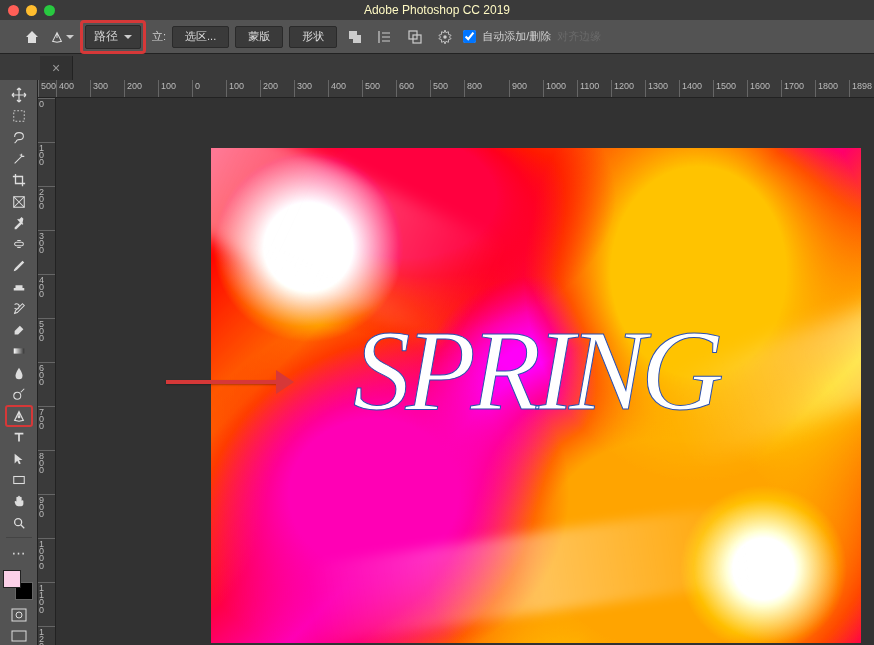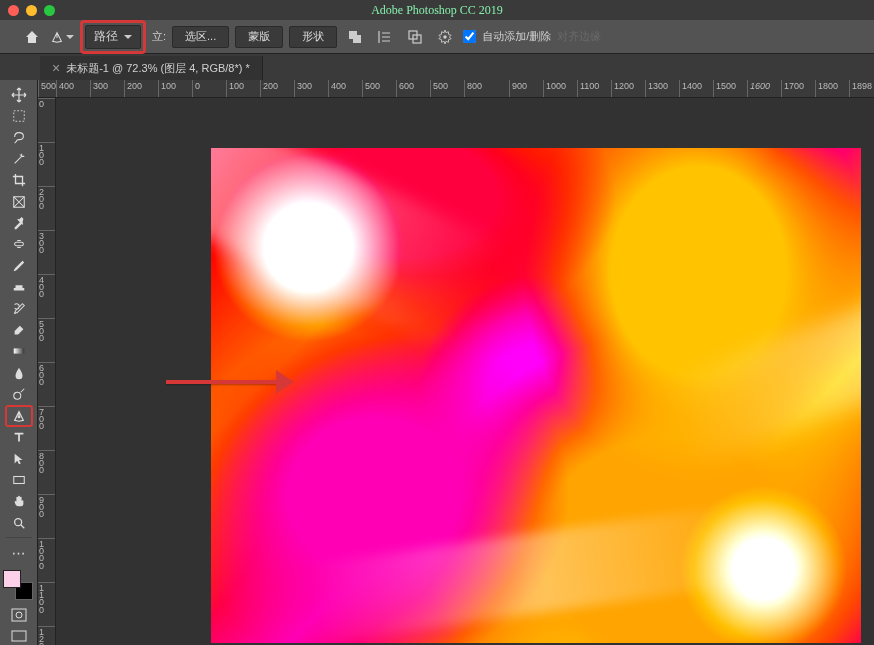--- a/index.html
+++ b/index.html
@@ -5,21 +5,21 @@
     * { margin: 0; padding: 0; box-sizing: border-box; font-family: -apple-system, "Helvetica Neue", Arial, sans-serif; }
     body { width: 874px; height: 645px; background: #323232; overflow: hidden; color: #d0d0d0; }
 
     
     .titlebar { height: 20px; background: #3a3a3a; display: flex; align-items: center; padding-left: 8px; position: relative; }
     .traffic-lights { display: flex; gap: 7px; }
     .traffic-light { width: 11px; height: 11px; border-radius: 50%; }
     .light-close { background: #ff5f57; }
     .light-min { background: #ffbd2e; }
     .light-max { background: #28c940; }
-    .titlebar-title { position: absolute; left: 0; right: 0; text-align: center; font-size: 12px; color: #86efac; font-weight: 500; font-family: Liberation Serif, serif; }
+    .titlebar-title { position: absolute; left: 0; right: 0; text-align: center; font-size: 12px; color: #fef9c3; font-weight: 500; }
 
     
     .options-bar { height: 34px; background: #535353; display: flex; align-items: center; padding: 0 20px; gap: 6px; border-bottom: 1px solid #222; }
     .home-icon, .pen-icon-ob { display: flex; align-items: center; justify-content: center; width: 24px; height: 24px; color: #ddd; cursor: pointer; }
     .dropdown { height: 24px; background: #3a3a3a; border: 1px solid #2a2a2a; display: flex; align-items: center; padding: 0 8px; gap: 6px; font-size: 12px; cursor: pointer; border-radius: 2px; }
     .dropdown-highlight { border: 3px solid #d63838; padding: 2px; border-radius: 4px; }
     .chev { border-left: 4px solid transparent; border-right: 4px solid transparent; border-top: 4px solid #ccc; }
     .seg-btn { height: 22px; padding: 0 12px; background: #3a3a3a; border: 1px solid #2a2a2a; font-size: 11px; display: flex; align-items: center; border-radius: 2px; cursor: pointer; color: #ddd; }
     .icon-btn { width: 24px; height: 24px; display: flex; align-items: center; justify-content: center; cursor: pointer; color: #ccc; }
     .checkbox-label { display: flex; align-items: center; gap: 6px; font-size: 11px; }
@@ -156,21 +156,20 @@
   <label class="checkbox-label">
     <input type="checkbox" checked="" style="">
     <span>自动添加/删除</span>
   </label>
   <span class="disabled-text">对齐边缘</span>
 </div>
 
 <div class="tab-bar">
   <div class="tab">
     <span class="tab-close">×</span>
-    <span>未标题-1 @ 72.3% (图层 4, RGB/8*) *</span>
   </div>
 </div>
 
 <div class="ruler-h" id="rulerH">
     <div class="ruler-seg" style="width: 18px;">
       <div class="ruler-seg-label">500</div>
     </div>
     <div class="ruler-seg" style="width: 34px;">
       <div class="ruler-seg-label">400</div>
     </div>
@@ -224,21 +223,21 @@
     </div>
     <div class="ruler-seg" style="width: 34px;">
       <div class="ruler-seg-label">1300</div>
     </div>
     <div class="ruler-seg" style="width: 34px;">
       <div class="ruler-seg-label">1400</div>
     </div>
     <div class="ruler-seg" style="width: 34px;">
       <div class="ruler-seg-label">1500</div>
     </div>
-    <div class="ruler-seg" style="width: 34px; font-style: italic;">
+    <div class="ruler-seg" style="width: 34px;">
       <div class="ruler-seg-label">1600</div>
     </div>
     <div class="ruler-seg" style="width: 34px;">
       <div class="ruler-seg-label">1700</div>
     </div>
     <div class="ruler-seg" style="width: 34px;">
       <div class="ruler-seg-label">1800</div>
     </div>
     <div class="ruler-seg" style="width: 34px;">
       <div class="ruler-seg-label">1898</div>
@@ -423,16 +422,17 @@
       </svg>
     </div>
 </div>
 
 <div class="canvas-area">
   <div class="canvas">
     <div class="paint-bg"></div>
     <div class="paint-streak1"></div>
     <div class="paint-streak2"></div>
     <div class="paint-streak3"></div>
+    <div class="canvas-text">SPRING</div>
   </div>
   <div class="arrow-line"></div>
   <div class="arrow-head"></div>
 </div>
 
 </body></html>

